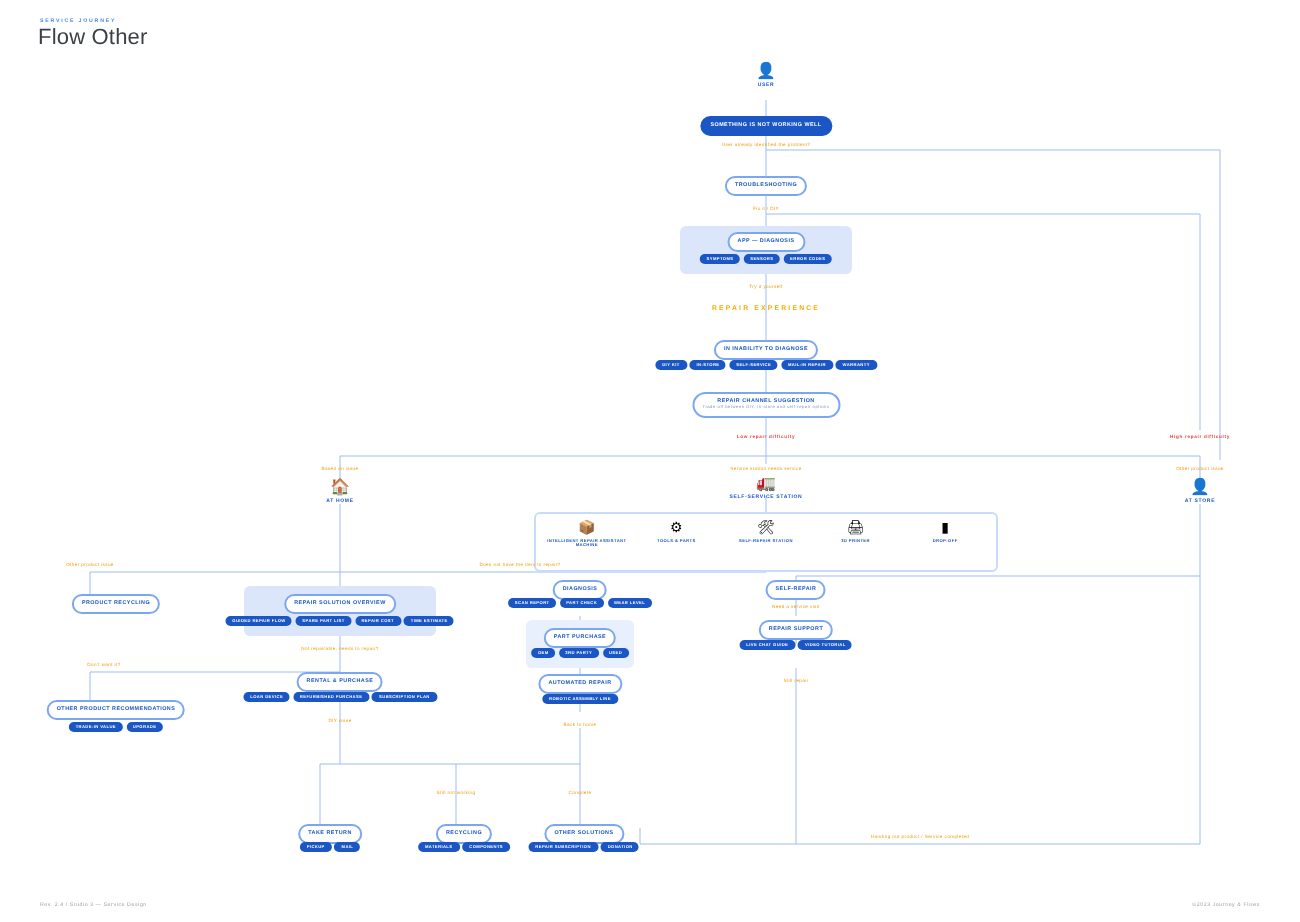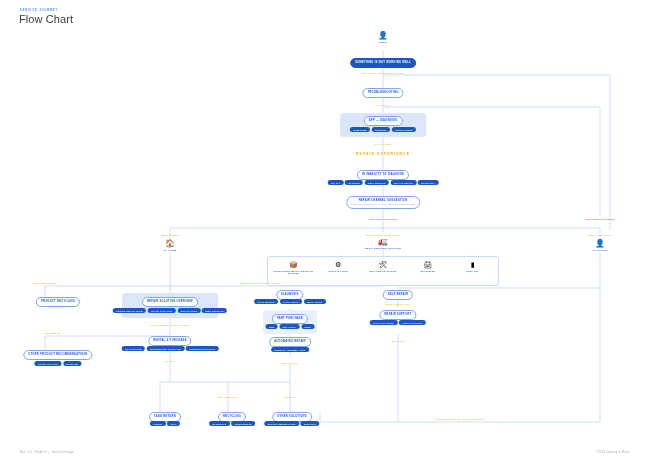--- a/index.html
+++ b/index.html
@@ -120,21 +120,21 @@
     font-size: 3.4px; font-weight: 700; letter-spacing: 1.1px;
     color: #f9ab00; text-transform: uppercase; white-space: nowrap;
   }
 </style>
 </head>
 <body>
 
 <div id="stage">
 
   <div class="eyebrow">SERVICE JOURNEY</div>
-  <div class="title">Flow Chart</div>
+  <div class="title">Flow Other</div>
 
   <svg id="edges" viewBox="0 0 650 461">
     <g stroke="#9bbcf5" stroke-width="0.5" fill="none">
 
       <line x1="383" y1="50" x2="383" y2="58"></line>
       <line x1="383" y1="67" x2="383" y2="88"></line>
       <line x1="383" y1="96" x2="383" y2="113"></line>
       <line x1="383" y1="137" x2="383" y2="170"></line>
       <line x1="383" y1="180" x2="383" y2="196"></line>
       <line x1="383" y1="207" x2="383" y2="232"></line>

